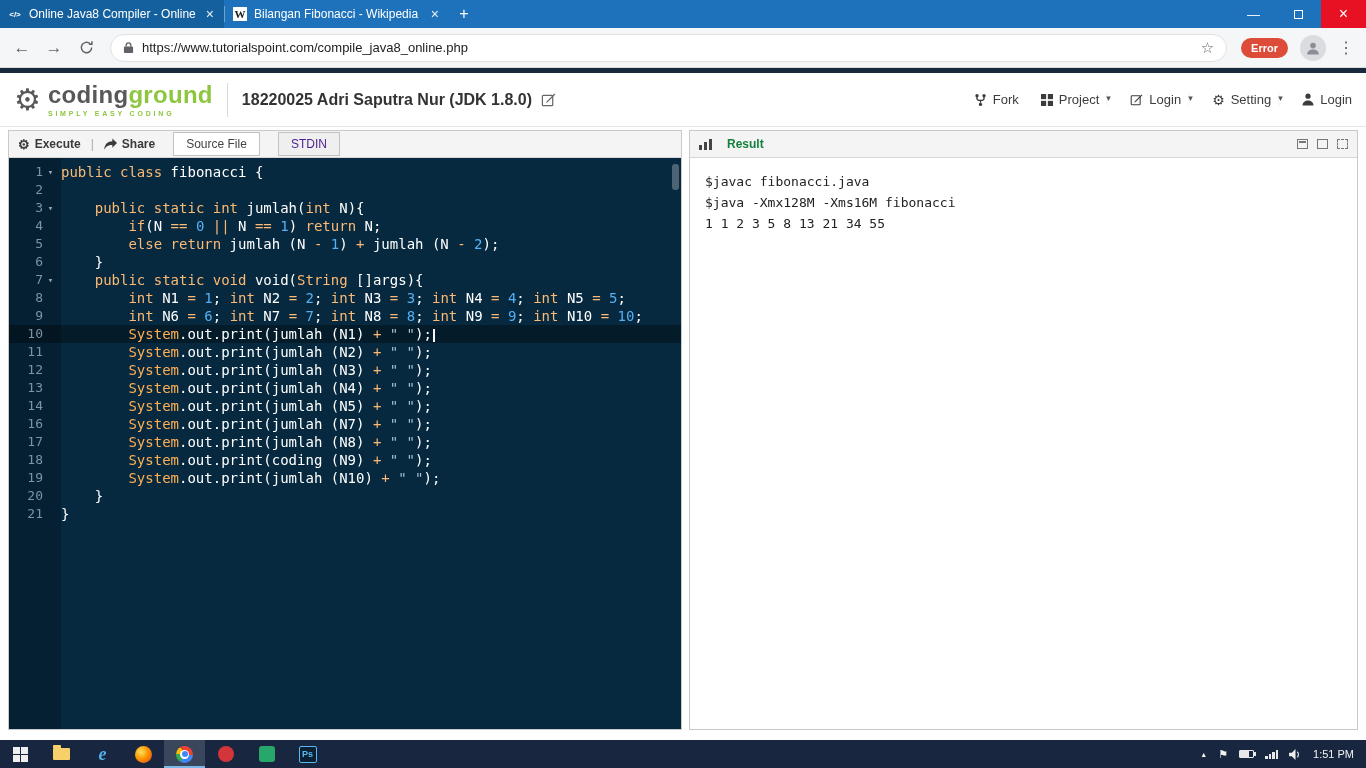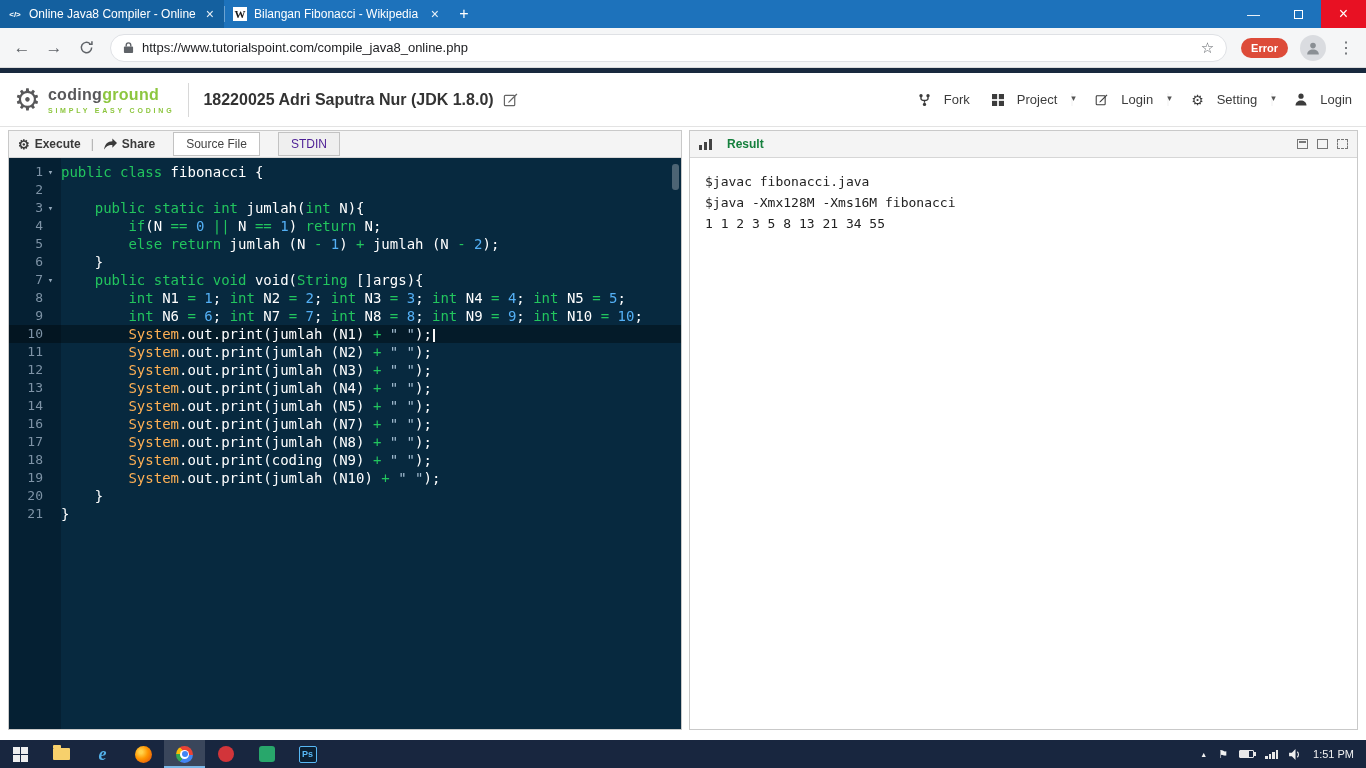--- a/index.html
+++ b/index.html
@@ -35,28 +35,28 @@
   .avatar { width:26px; height:26px; border-radius:50%; background:#dadce0; display:flex; align-items:center; justify-content:center; margin:0 4px; }
   .menu-dots { font-size:16px; color:#5f6368; width:24px; text-align:center; }
 
   
   .tp-strip { height:5px; background:#18293e; }
 
   
   .site-header { height:54px; background:#fff; display:flex; align-items:center; padding:0 14px; border-bottom:1px solid #e3e3e3; }
   .logo { display:flex; align-items:center; gap:7px; }
   .logo-gear { font-size:30px; color:#58585a; line-height:1; }
-  .logo-name { font-size:16px; font-weight:bold; color:#58585a; line-height:1; letter-spacing:.3px; }
+  .logo-name { font-size:24px; font-weight:bold; color:#58585a; line-height:1; letter-spacing:.3px; }
   .logo-name .green { color:#8dc63f; }
   .logo-tag { font-size:7px; color:#8dc63f; letter-spacing:2.8px; margin-top:3px; font-weight:bold; }
   .header-divider { width:1px; height:34px; background:#d8d8d8; margin:0 14px; }
   .doc-title { font-size:16px; font-weight:bold; color:#333; }
   .edit-doc-icon { margin-left:9px; display:flex; align-items:center; }
   .header-actions { margin-left:auto; display:flex; align-items:center; gap:22px; font-size:13px; color:#3c3c3c; }
-  .action { display:flex; align-items:center; gap:13px; }
+  .action { display:flex; align-items:center; gap:6px; }
   .action .caret { font-size:9px; color:#555; }
 
   
   .panels { height:613px; display:flex; gap:7px; padding:3px 8px 10px; background:#fff; }
   .panel { border:1px solid #c9c9c9; display:flex; flex-direction:column; background:#fff; }
   .panel.left { width:674px; flex:0 0 674px; }
   .panel.right { flex:1; }
   .panel-toolbar { flex:0 0 27px; height:27px; background:#f4f4f4; border-bottom:1px solid #d6d6d6; display:flex; align-items:center; padding:0 9px; gap:10px; }
   .tool-btn { display:flex; align-items:center; gap:5px; font-size:12px; font-weight:bold; color:#3a3a3a; }
   .tool-sep { color:#aaa; font-size:12px; }
@@ -66,21 +66,21 @@
   
   .editor { flex:1; background:#07293f; position:relative; overflow:hidden;
             font-family:"DejaVu Sans Mono","Liberation Mono",monospace; font-size:14px; line-height:18px; padding-top:5px; }
   .gutter-bg { position:absolute; top:0; left:0; bottom:0; width:52px; background:#052033; }
   .code-lines { position:relative; }
   .code-line { display:flex; height:18px; }
   .code-line.active { background:rgba(0,0,0,.34); }
   .ln { flex:0 0 34px; text-align:right; color:#7e93a6; font-size:13px; }
   .fold { flex:0 0 15px; text-align:center; color:#93a7b9; font-size:9px; line-height:18px; }
   .code-text { white-space:pre; padding-left:3px; }
-  .tok-k { color:#22c55e; }
+  .tok-k { color:#fdba74; }
   .tok-w { color:#ffffff; }
   .tok-n { color:#54b0f5; }
   .tok-s { color:#a5bed2; }
   .tok-y { color:#ffb054; }
   .caret { display:inline-block; width:2px; height:13px; background:#f8f8f8; margin-left:1px; vertical-align:text-bottom; }
   .editor-scroll-thumb { position:absolute; right:2px; top:6px; width:7px; height:26px; background:rgba(255,255,255,.28); border-radius:3px; }
 
   
   .result-head-left { display:flex; align-items:center; gap:15px; font-size:12px; font-weight:bold; color:#15803d; }
   .bars-icon { display:flex; align-items:flex-end; gap:2px; height:11px; }

